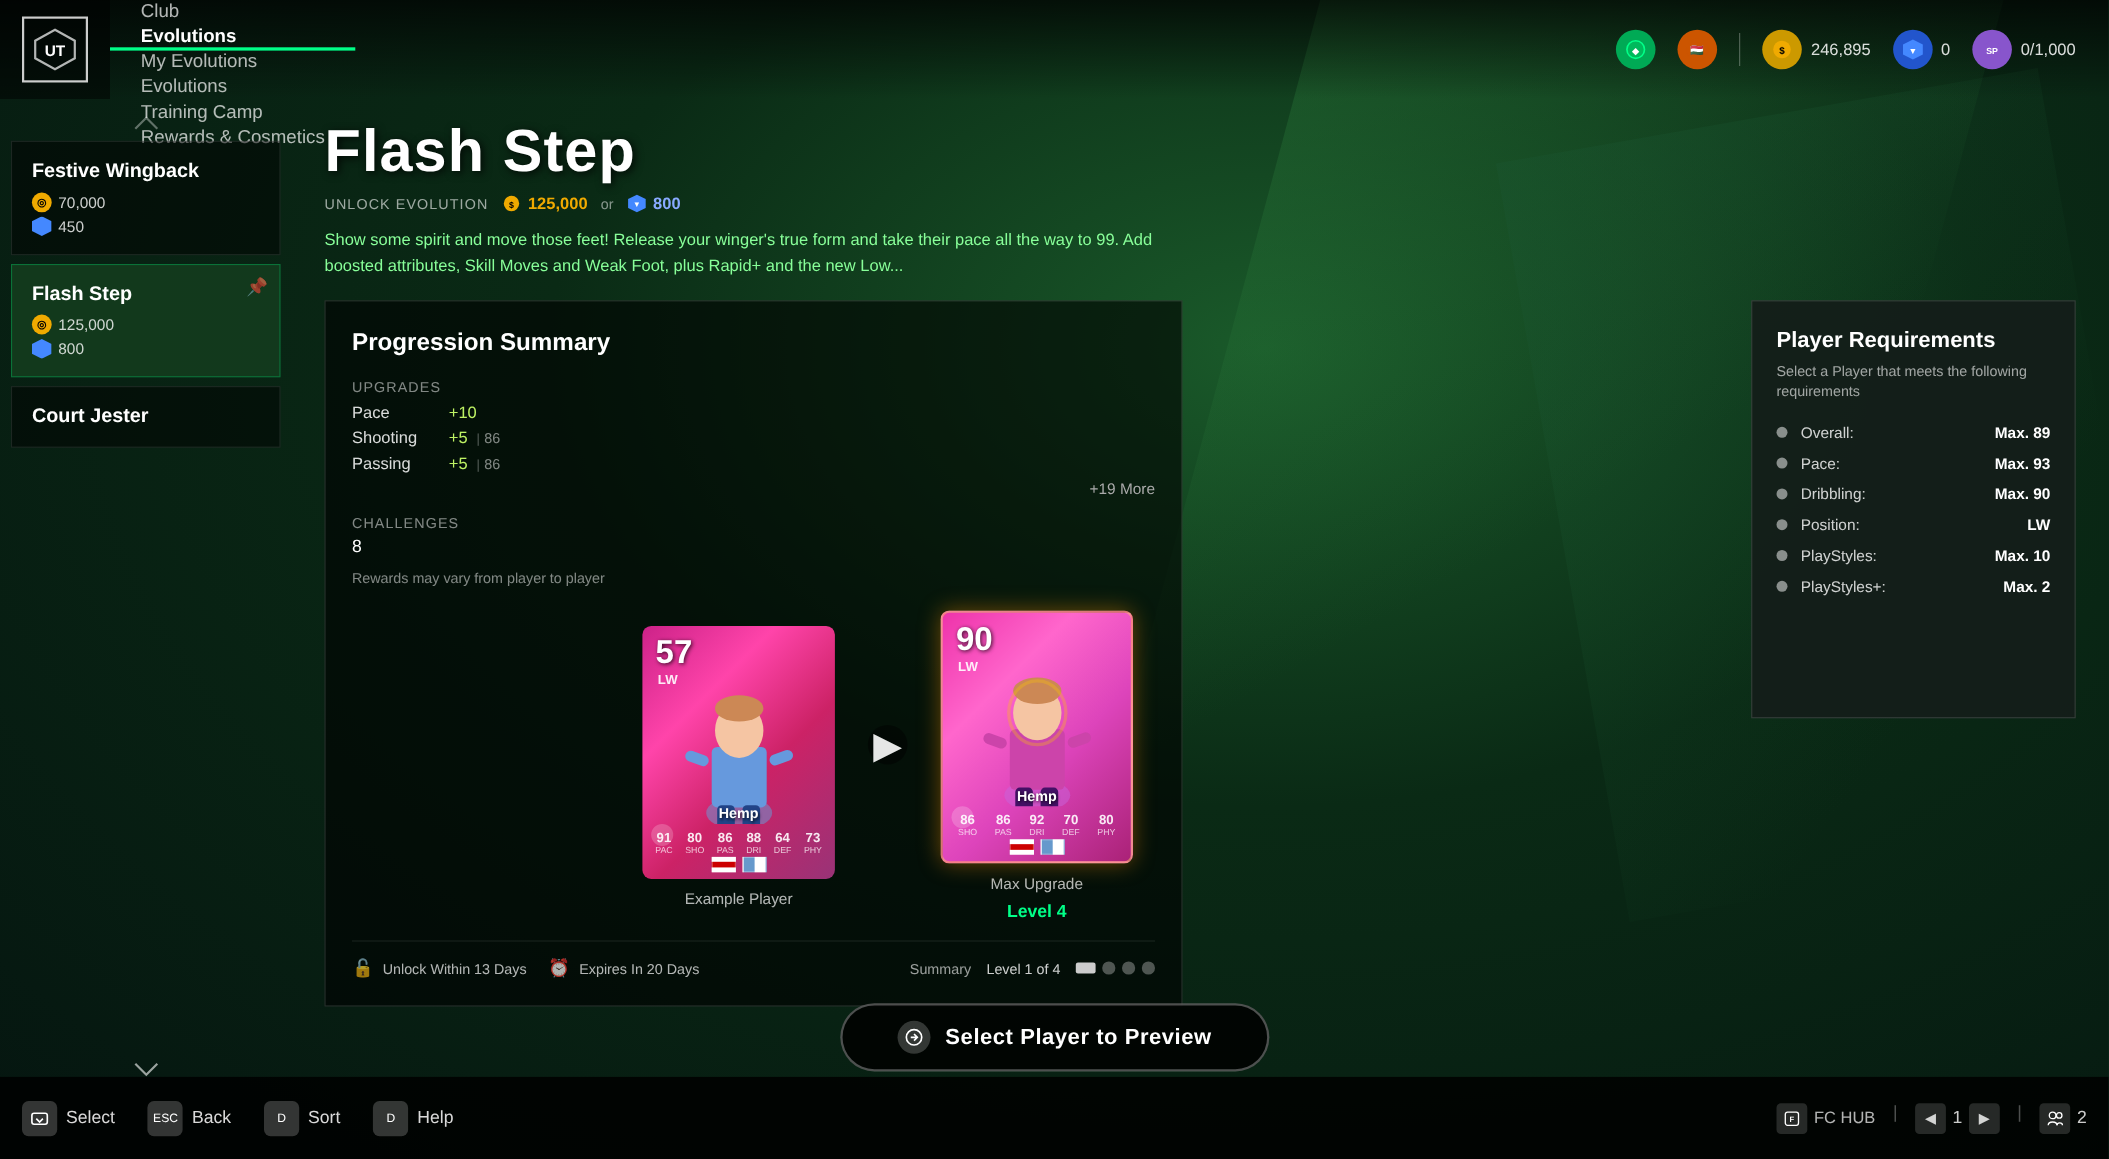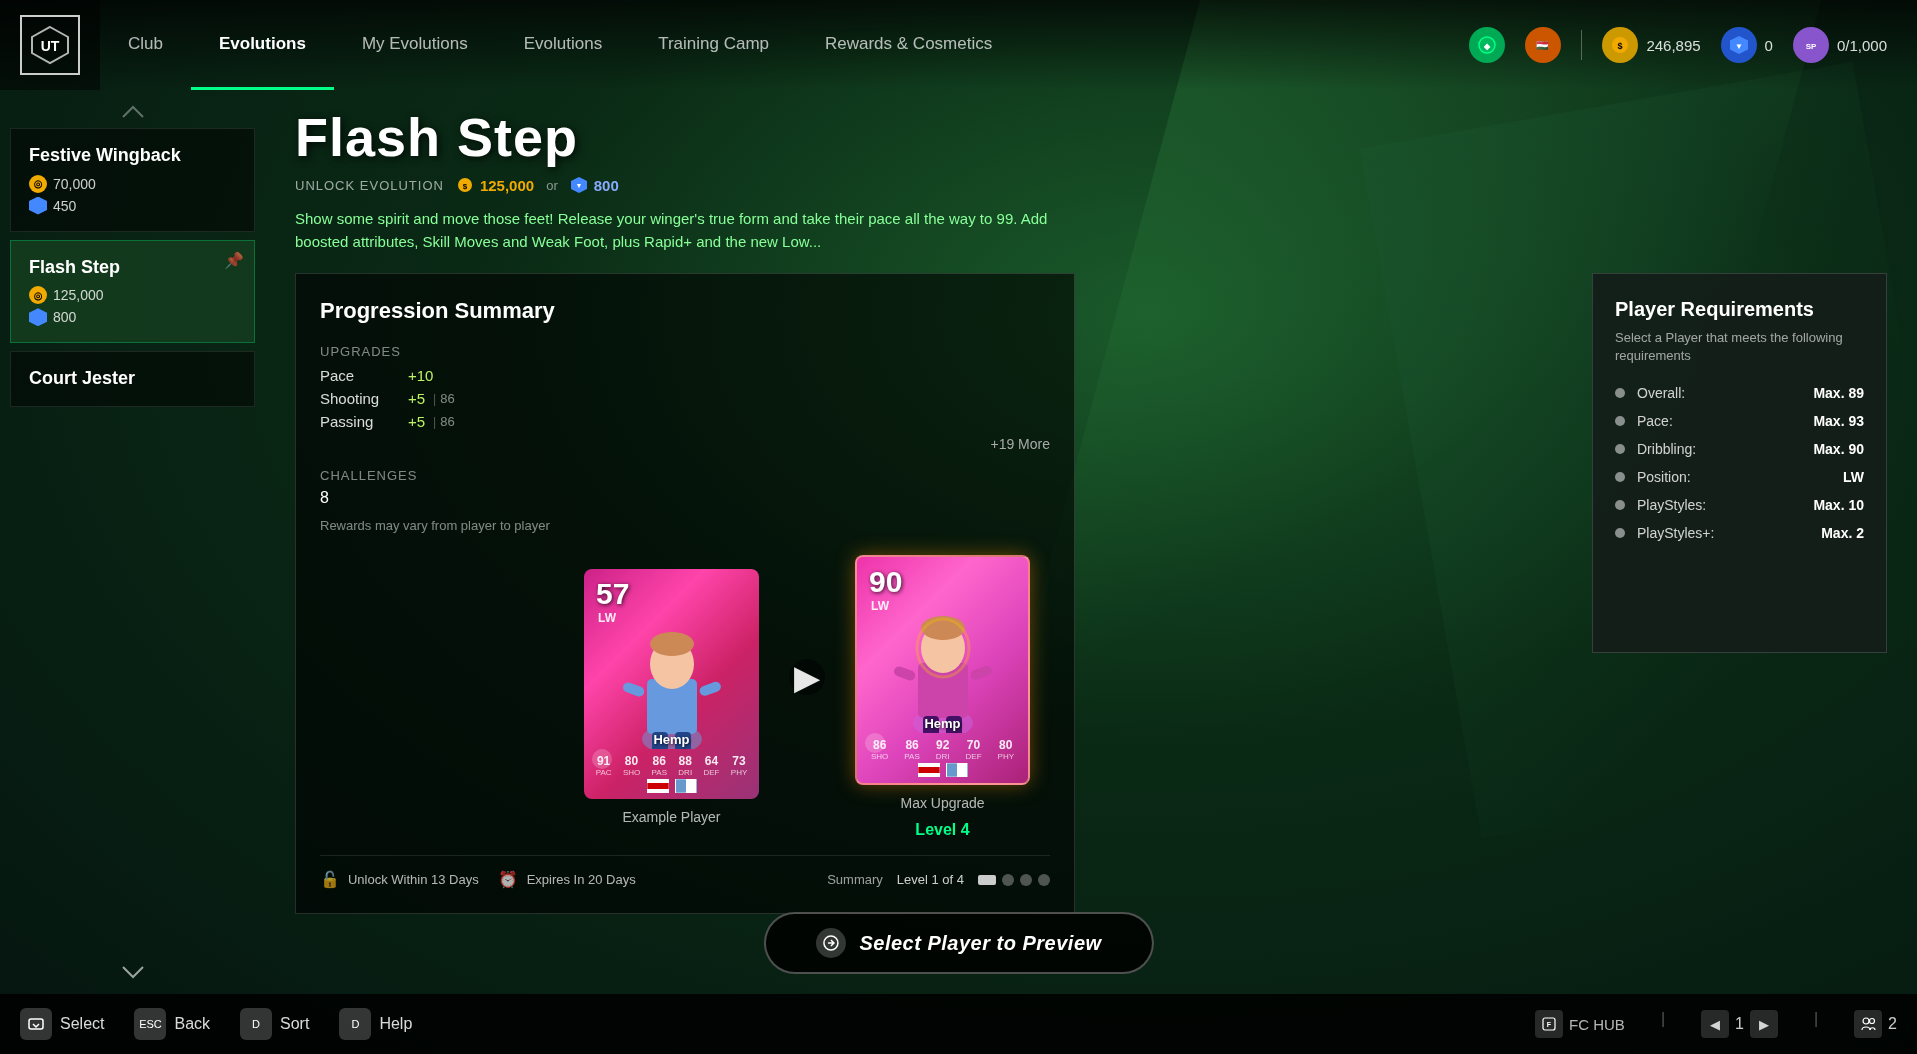--- a/index.html
+++ b/index.html
@@ -77,20 +77,21 @@
       align-items: center;
       justify-content: center;
       font-weight: bold;
       font-size: 18px;
       color: #ccc;
     }
     .nav-items {
       display: flex;
       gap: 0;
       height: 100%;
+      flex-direction: column;
     }
     .nav-item {
       padding: 0 28px;
       height: 100%;
       display: flex;
       align-items: center;
       font-size: 17px;
       color: rgba(255,255,255,0.7);
       cursor: pointer;
       border-bottom: 3px solid transparent;
@@ -554,30 +555,29 @@
       width: 30px; height: 30px;
       background: rgba(255,255,255,0.2);
       border-radius: 50%;
       display: flex; align-items: center; justify-content: center;
     }
     .select-btn-text {
       font-size: 20px;
       font-weight: bold;
       color: #fff;
       letter-spacing: 0.5px;
-      font-style: italic;
     }
 
     
     .bottom-bar {
       position: absolute;
       bottom: 0;
       left: 0;
       right: 0;
-      height: 60px;
+      height: 75px;
       background: rgba(0,0,0,0.85);
       display: flex;
       align-items: center;
       padding: 0 20px;
       z-index: 20;
       gap: 30px;
     }
     .bottom-action {
       display: flex;
       align-items: center;
@@ -591,21 +591,21 @@
       border-radius: 6px;
       background: rgba(255,255,255,0.2);
       display: flex; align-items: center; justify-content: center;
       font-size: 14px;
       color: #fff;
     }
     .bottom-right {
       margin-left: auto;
       display: flex;
       align-items: flex-start;
-      gap: 36px;
+      gap: 16px;
     }
     .fc-hub-label {
       font-size: 15px;
       color: rgba(255,255,255,0.7);
     }
     .bottom-right-item {
       display: flex;
       align-items: center;
       gap: 6px;
       font-size: 16px;

